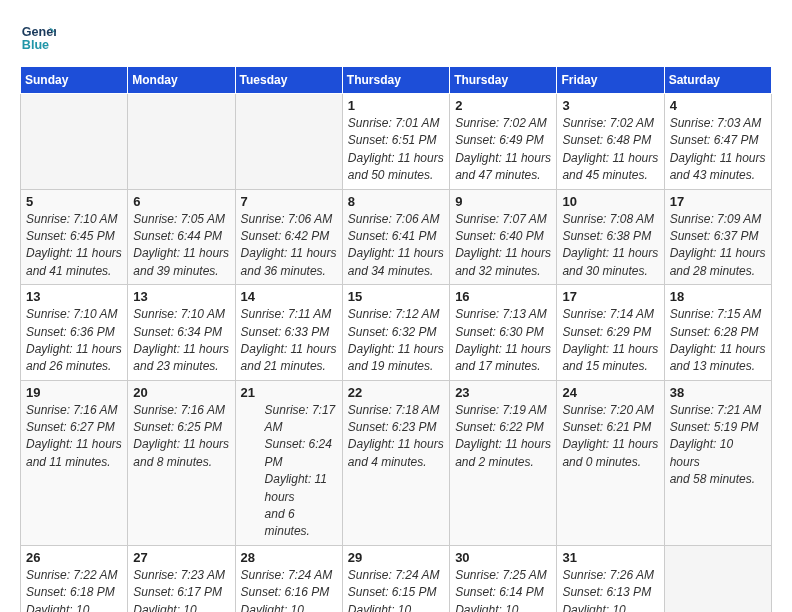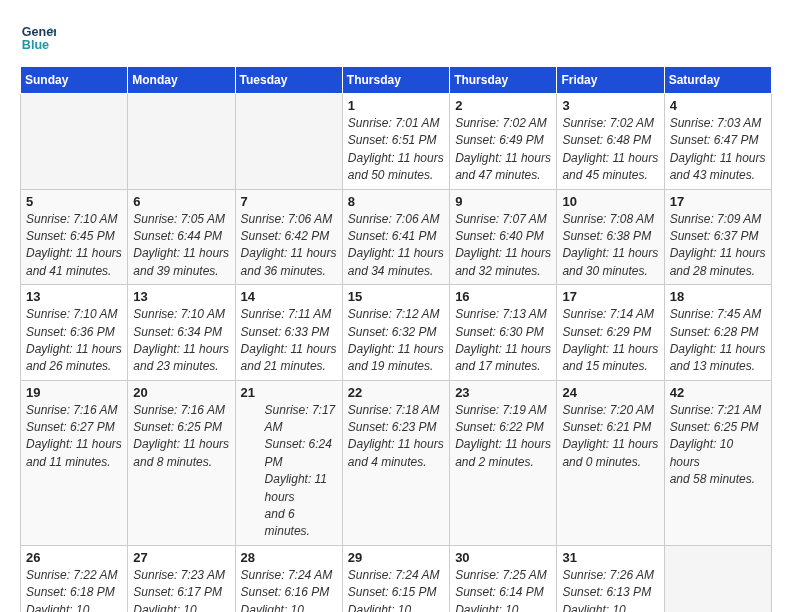--- a/index.html
+++ b/index.html
@@ -234,21 +234,21 @@
         </td>
         <td>
           <span class="day-number">17</span>
           <div class="day-info" style="white-space: pre-line;">Sunrise: 7:14 AM
 Sunset: 6:29 PM
 Daylight: 11 hours
 and 15 minutes.</div>
         </td>
         <td>
           <span class="day-number">18</span>
-          <div class="day-info" style="white-space: pre-line;">Sunrise: 7:45 AM
+          <div class="day-info" style="white-space: pre-line;">Sunrise: 7:15 AM
 Sunset: 6:28 PM
 Daylight: 11 hours
 and 13 minutes.</div>
         </td>
       </tr>
       <tr>
         <td>
           <span class="day-number">19</span>
           <div class="day-info" style="white-space: pre-line;">Sunrise: 7:16 AM
 Sunset: 6:27 PM
@@ -284,23 +284,23 @@
 and 2 minutes.</div>
         </td>
         <td>
           <span class="day-number">24</span>
           <div class="day-info" style="white-space: pre-line;">Sunrise: 7:20 AM
 Sunset: 6:21 PM
 Daylight: 11 hours
 and 0 minutes.</div>
         </td>
         <td>
-          <span class="day-number">42</span>
+          <span class="day-number">38</span>
           <div class="day-info" style="white-space: pre-line;">Sunrise: 7:21 AM
-Sunset: 6:25 PM
+Sunset: 5:19 PM
 Daylight: 10 hours
 and 58 minutes.</div>
         </td>
       </tr>
       <tr>
         <td>
           <span class="day-number">26</span>
           <div class="day-info" style="white-space: pre-line;">Sunrise: 7:22 AM
 Sunset: 6:18 PM
 Daylight: 10 hours

